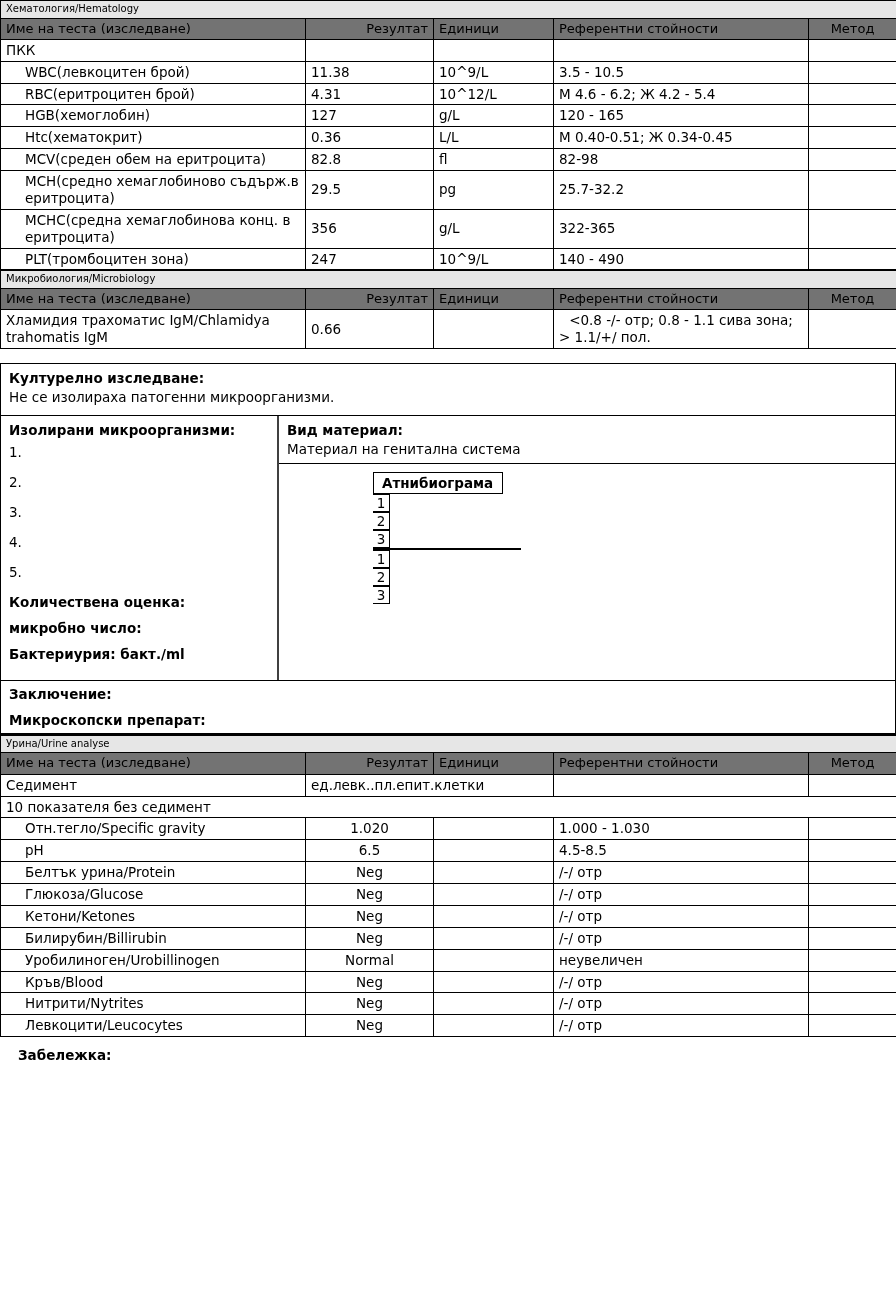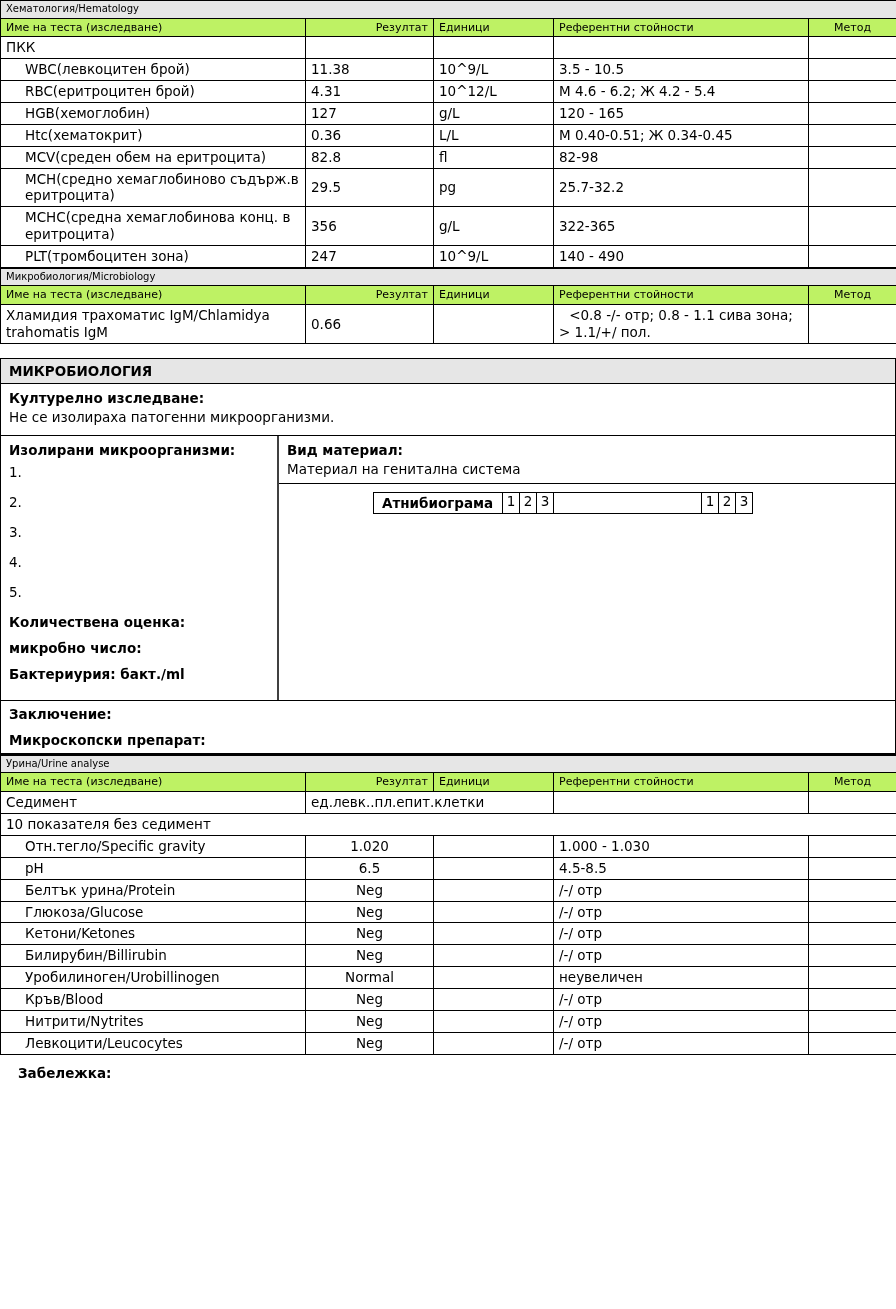--- a/index.html
+++ b/index.html
@@ -34,22 +34,22 @@
     text-align: left;
     line-height: 1.25;
   }
   .section-head td {
     background: #e6e6e6;
     font-weight: bold;
     font-size: 10px;
     padding: 3px 5px;
   }
   .col-head td {
-    background: #bef264;
-    font-size: 11px;
+    background: #737373;
+    font-size: 13px;
     padding: 2px 5px;
   }
   .c-name   { width: 305px; }
   .c-res    { width: 128px; text-align: left; }
   .c-unit   { width: 120px; }
   .c-ref    { width: 255px; }
   .c-met    { width: 88px; text-align: center !important; }
 
   .col-head .c-res { text-align: right !important; }
   .col-head .c-met { text-align: center !important; }
@@ -105,20 +105,21 @@
     border-top: 1px solid #000;
     height: 118px;
     position: relative;
   }
   .abx-inner {
     position: absolute;
     left: 94px;
     top: 8px;
     display: flex;
     align-items: stretch;
+    flex-direction: column;
   }
   .abx-label {
     border: 1px solid #000;
     font-weight: bold;
     padding: 2px 8px;
     width: 130px;
     background: #fff;
   }
   .abx-cell {
     border: 1px solid #000;
@@ -263,21 +264,20 @@
         <div>&gt; 1.1/+/ пол.</div>
       </td>
       <td class="c-met"></td>
     </tr>
   </tbody>
     </table>
 
   <div class="spacer"></div>
 
   <div class="mb-wrap" style="border-top:1px solid #000;">
-    <div class="mb-title">МИКРОБИОЛОГИЯ</div>
 
     <div class="mb-culture">
       <div class="lbl">Културелно изследване:</div>
       <div>Не се изолираха патогенни микроорганизми.</div>
     </div>
 
     <div class="mb-grid">
       <div class="mb-left">
         <div class="h">Изолирани микроорганизми:</div>
         <div class="num">1.</div>

